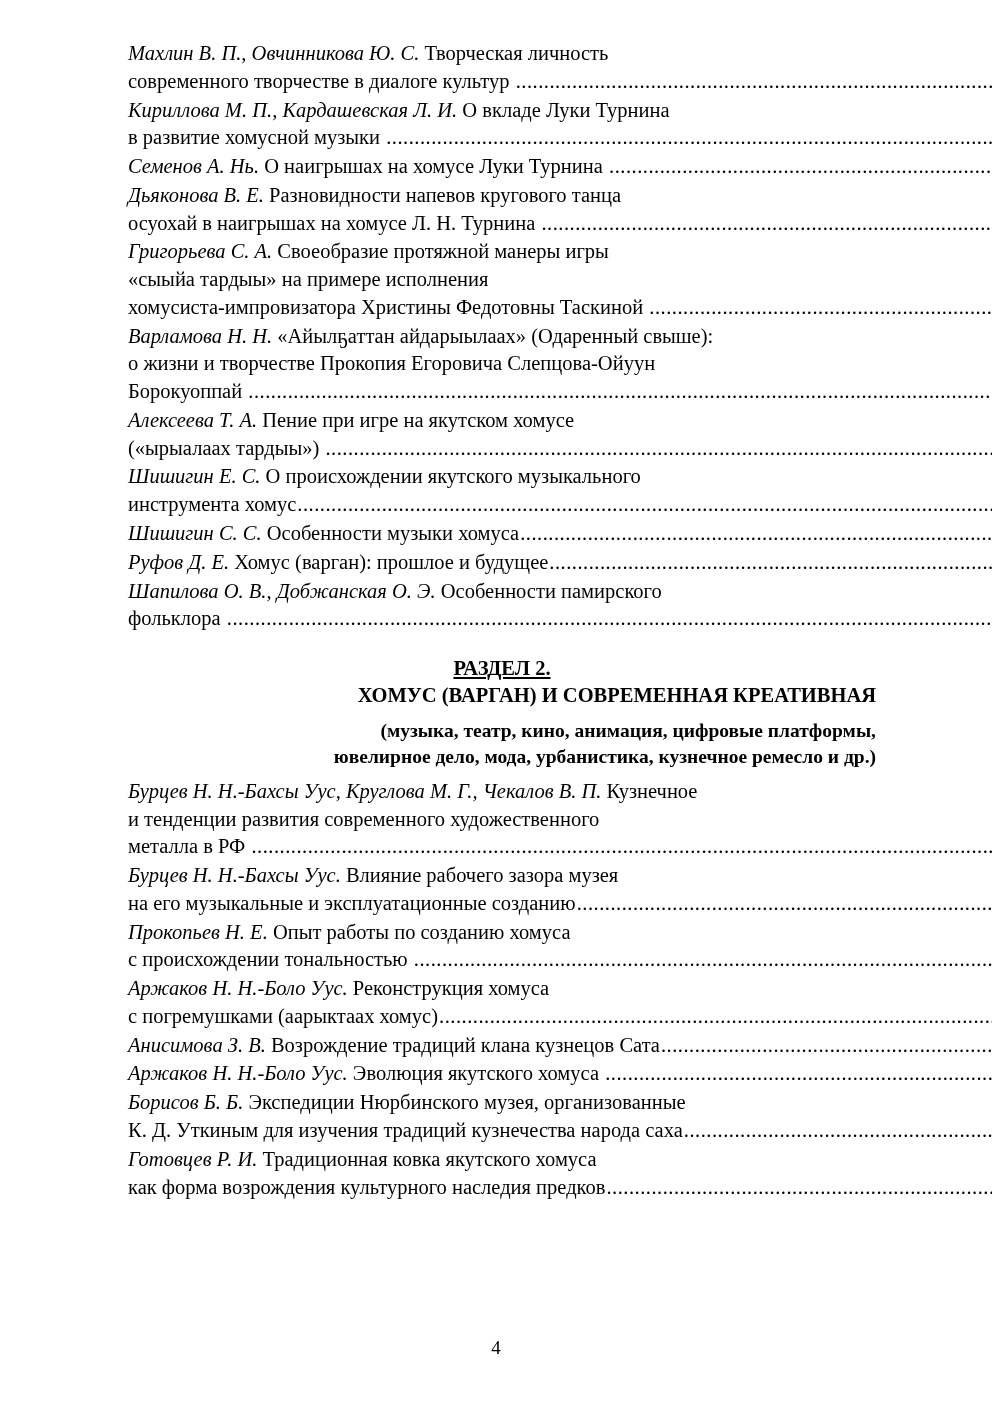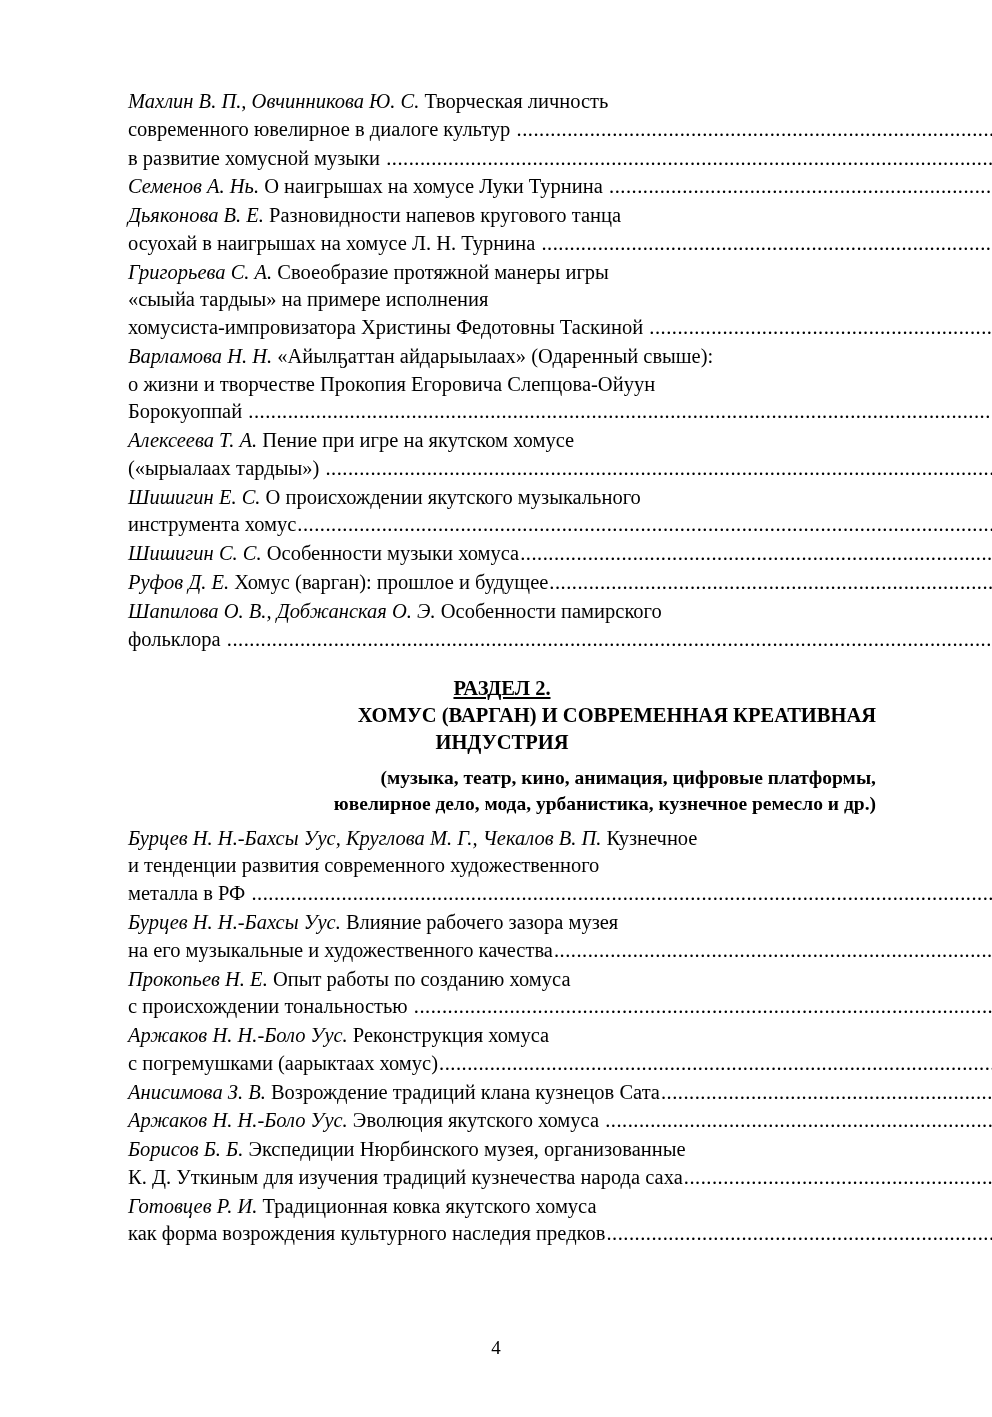--- a/index.html
+++ b/index.html
@@ -14,21 +14,21 @@
     color: #000000;
     position: relative;
     overflow: hidden;
   }
   .page {
     position: absolute;
     left: 0; top: 0;
     width: 992px;
     height: 1417px;
     box-sizing: border-box;
-    padding: 88px 118px 40px 128px;
+    padding: 40px 118px 40px 128px;
   }
   .toc {
     width: 748px;
   }
   .entry {
     font-size: 20.5px;
     line-height: 1.355;
     margin: 0 0 1px 0;
     text-align: left;
   }
@@ -97,23 +97,24 @@
 </style>
 </head>
 <body>
 
 <div class="page">
   <div class="toc">
 
     <div id="list-before">
         <div class="entry">
           <div class="ln"><span class="auth">Махлин В. П., Овчинникова Ю. С.</span><span class="ttl"> Творческая личность</span></div>
-          <div class="ln leader"><span class="txt">современного ювелирное в диалоге культур </span><span class="dots">............................................................................................................................................................................................................................</span></div>
+          <div class="ln leader"><span class="txt">современного творчестве в диалоге культур </span><span class="dots">............................................................................................................................................................................................................................</span></div>
         </div>
         <div class="entry">
+          <div class="ln"><span class="auth">Кириллова М. П., Кардашевская Л. И.</span><span class="ttl"> О вкладе Луки Турнина</span></div>
           <div class="ln leader"><span class="txt">в развитие хомусной музыки </span><span class="dots">............................................................................................................................................................................................................................</span></div>
         </div>
         <div class="entry">
           <div class="ln leader"><span class="txt"><span class="auth">Семенов А. Нь.</span><span class="ttl"> О наигрышах на хомусе Луки Турнина </span></span><span class="dots">............................................................................................................................................................................................................................</span></div>
         </div>
         <div class="entry">
           <div class="ln"><span class="auth">Дьяконова В. Е.</span><span class="ttl"> Разновидности напевов кругового танца</span></div>
           <div class="ln leader"><span class="txt">осуохай в наигрышах на хомусе Л. Н. Турнина </span><span class="dots">............................................................................................................................................................................................................................</span></div>
         </div>
         <div class="entry">
@@ -142,36 +143,35 @@
         </div>
         <div class="entry">
           <div class="ln"><span class="auth">Шапилова О. В., Добжанская О. Э.</span><span class="ttl"> Особенности памирского</span></div>
           <div class="ln leader"><span class="txt">фольклора </span><span class="dots">............................................................................................................................................................................................................................</span></div>
         </div>
       </div>
 
     <div class="section-head">
       <div class="l1">РАЗДЕЛ 2.</div>
       <div class="l2">ХОМУС (ВАРГАН) И СОВРЕМЕННАЯ КРЕАТИВНАЯ</div>
-      <div class="l3">ИНДУСТРИЯ</div>
     </div>
     <div class="section-sub">
       <div>(музыка, театр, кино, анимация, цифровые платформы,</div>
       <div>ювелирное дело, мода, урбанистика, кузнечное ремесло и др.)</div>
     </div>
 
     <div id="list-after">
         <div class="entry">
           <div class="ln"><span class="auth">Бурцев Н. Н.-Бахсы Уус, Круглова М. Г., Чекалов В. П.</span><span class="ttl"> Кузнечное</span></div>
           <div class="ln">и тенденции развития современного художественного</div>
           <div class="ln leader"><span class="txt">металла в РФ </span><span class="dots">............................................................................................................................................................................................................................</span></div>
         </div>
         <div class="entry">
           <div class="ln"><span class="auth">Бурцев Н. Н.-Бахсы Уус.</span><span class="ttl"> Влияние рабочего зазора музея</span></div>
-          <div class="ln leader"><span class="txt">на его музыкальные и художественного качества</span><span class="dots">............................................................................................................................................................................................................................</span></div>
+          <div class="ln leader"><span class="txt">на его музыкальные и эксплуатационные созданию</span><span class="dots">............................................................................................................................................................................................................................</span></div>
         </div>
         <div class="entry">
           <div class="ln"><span class="auth">Прокопьев Н. Е.</span><span class="ttl"> Опыт работы по созданию хомуса</span></div>
           <div class="ln leader"><span class="txt">с происхождении тональностью </span><span class="dots">............................................................................................................................................................................................................................</span></div>
         </div>
         <div class="entry">
           <div class="ln"><span class="auth">Аржаков Н. Н.-Боло Уус.</span><span class="ttl"> Реконструкция хомуса</span></div>
           <div class="ln leader"><span class="txt">с погремушками (аарыктаах хомус)</span><span class="dots">............................................................................................................................................................................................................................</span></div>
         </div>
         <div class="entry">

